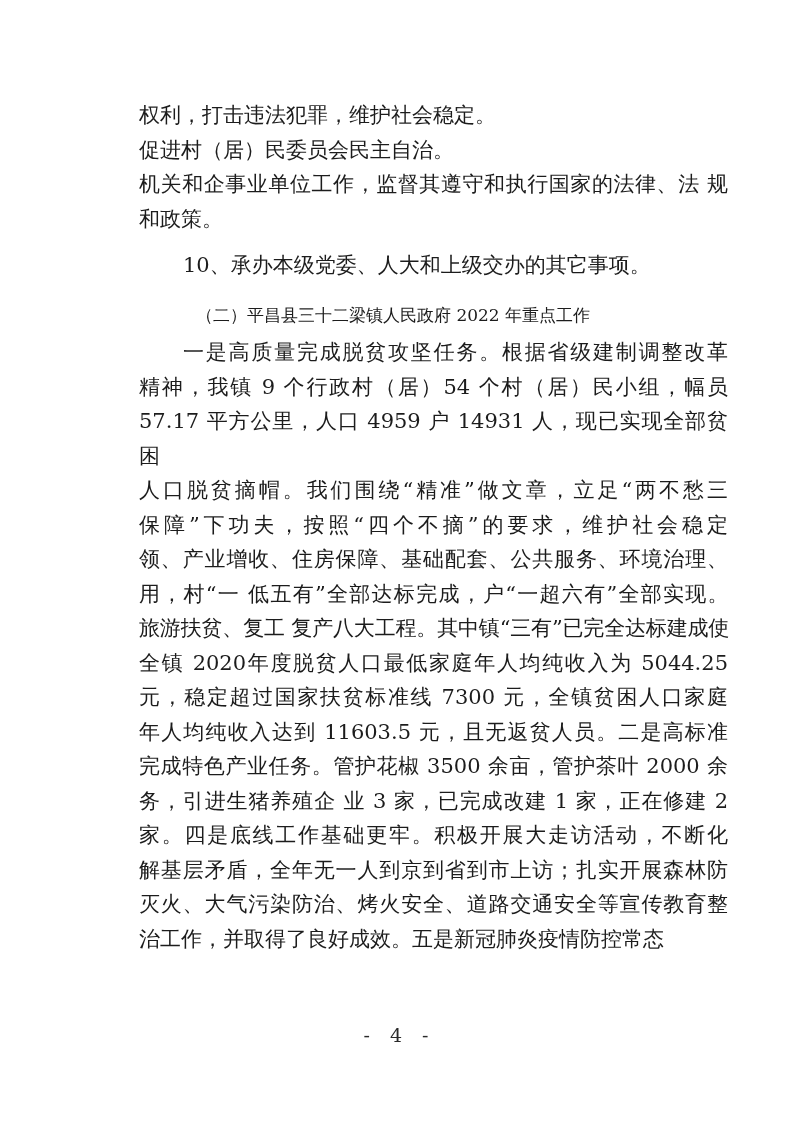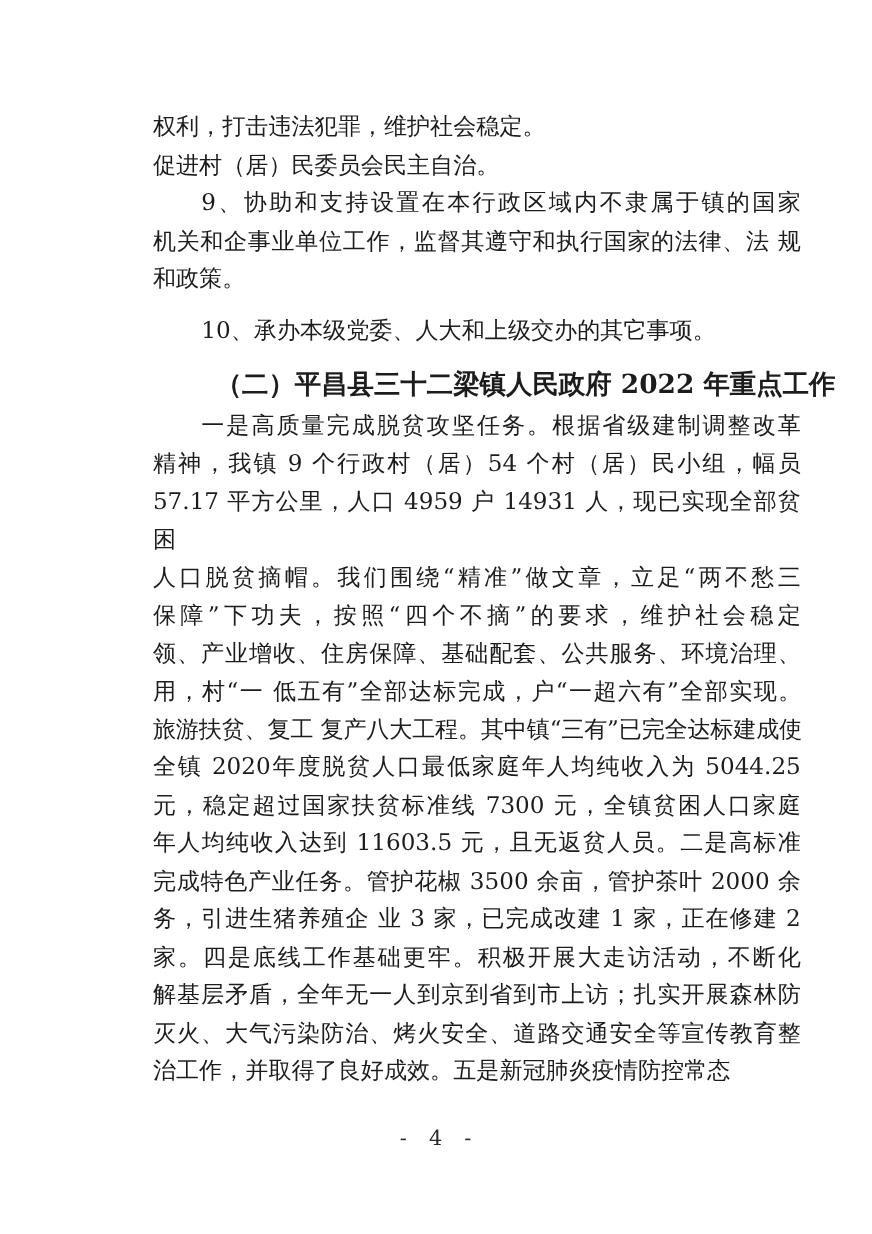--- a/index.html
+++ b/index.html
@@ -32,23 +32,23 @@
   .stretch {
     text-align: justify;
     text-align-last: justify;
   }
   
   .indent {
     padding-left: 44px;
   }
   
   .heading {
-    font-weight: bold;
+    font-weight: normal;
     padding-left: 57px;
-    font-size: 24px;
+    font-size: 17px;
     margin-bottom: 3px;
     white-space: nowrap;
   }
   .sp12 { margin-top: 12px; }
   .sp15 { margin-top: 15px; }
   
   .tight   { letter-spacing: -1.3px; }
   .tightsm { letter-spacing: -0.6px; }
   .page-number {
     position: absolute;
@@ -62,21 +62,20 @@
     color: #2a2a2a;
   }
 </style>
 </head>
 <body>
 
 <div class="page">
   <div class="content">
     <div class="line">权利，打击违法犯罪，维护社会稳定。</div>
     <div class="line">促进村（居）民委员会民主自治。</div>
-    <div class="line indent stretch">9、协助和支持设置在本行政区域内不隶属于镇的国家</div>
     <div class="line stretch">机关和企事业单位工作，监督其遵守和执行国家的法律、法 规</div>
     <div class="line">和政策。</div>
     <div class="line indent sp12">10、承办本级党委、人大和上级交办的其它事项。</div>
     <div class="line heading sp15">（二）平昌县三十二梁镇人民政府 2022 年重点工作</div>
     <div class="line indent stretch">一是高质量完成脱贫攻坚任务。根据省级建制调整改革</div>
     <div class="line stretch">精神，我镇 9 个行政村（居）54 个村（居）民小组，幅员</div>
     <div class="line stretch">57.17 平方公里，人口 4959 户 14931 人，现已实现全部贫困</div>
     <div class="line stretch">人口脱贫摘帽。我们围绕“精准”做文章，立足“两不愁三</div>
     <div class="line stretch">保障”下功夫，按照“四个不摘”的要求，维护社会稳定</div>
     <div class="line stretch">领、产业增收、住房保障、基础配套、公共服务、环境治理、</div>

